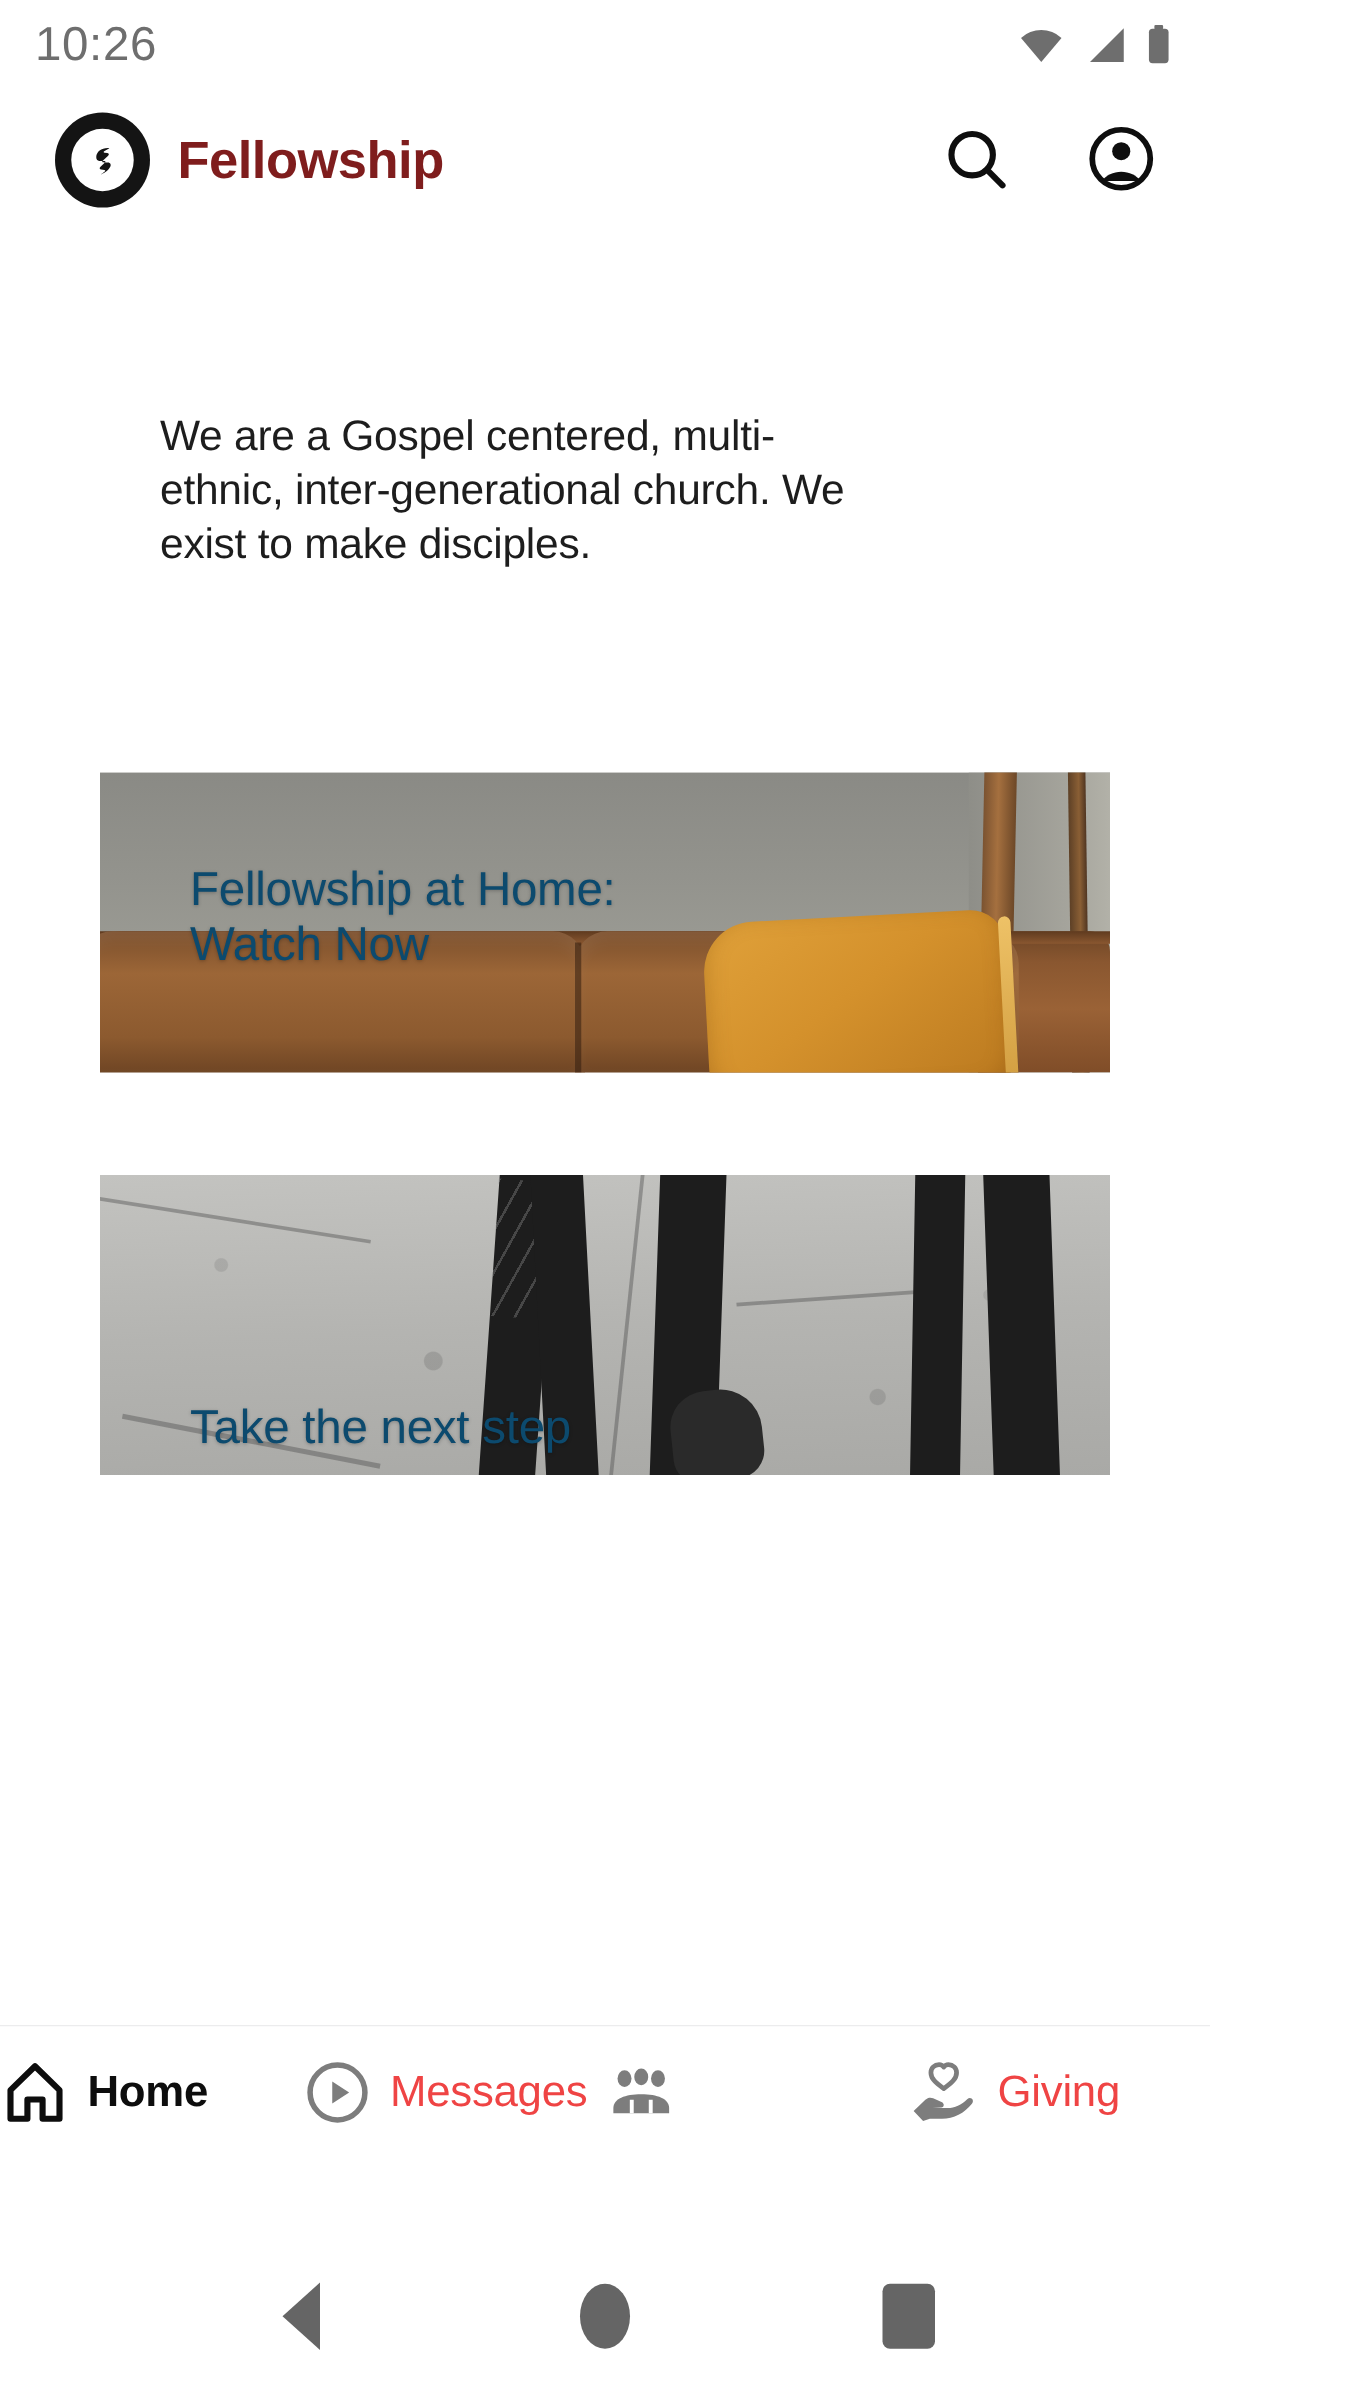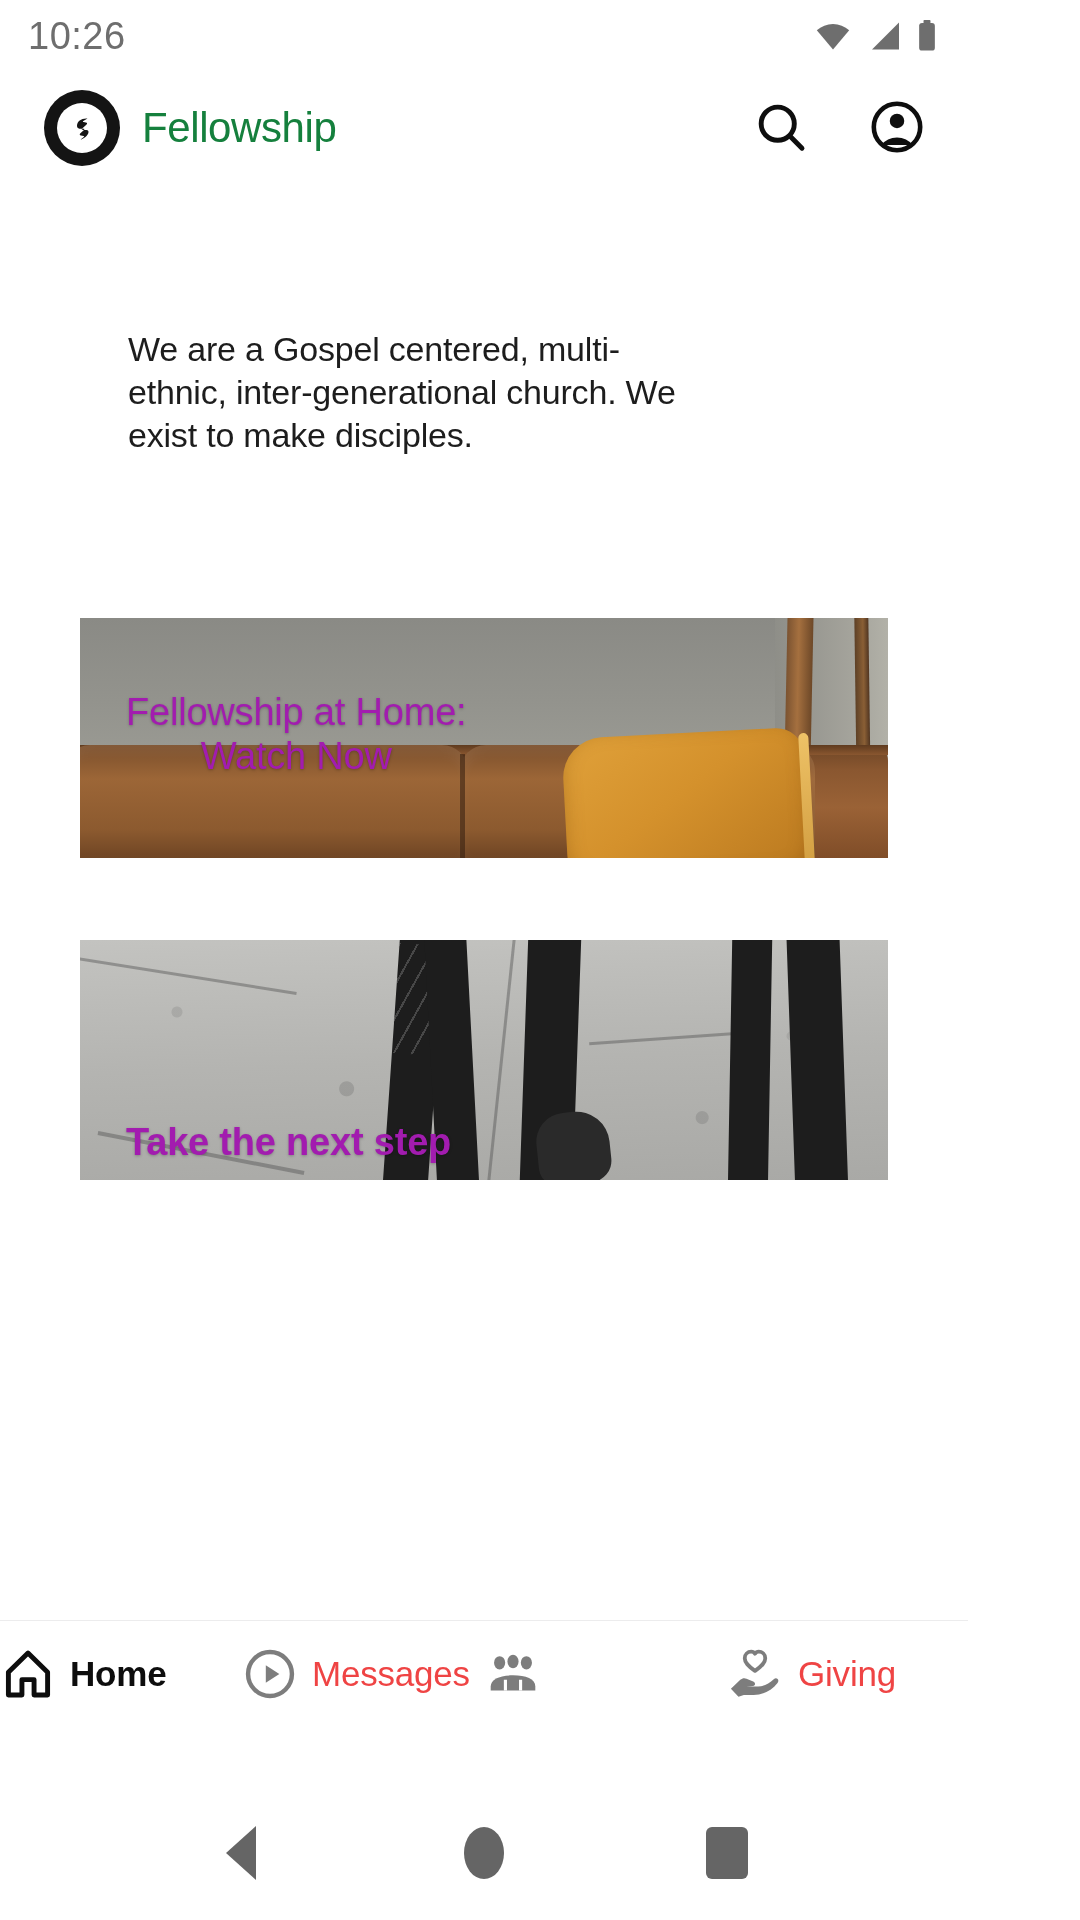--- a/index.html
+++ b/index.html
@@ -74,22 +74,22 @@
     width: 50px;
     height: 50px;
     border-radius: 50%;
     background: #ffffff;
     display: flex;
     align-items: center;
     justify-content: center;
   }
   .brand-name {
     font-size: 42px;
-    font-weight: normal;
-    color: #15803d;
+    font-weight: bold;
+    color: #7f1d1d;
     letter-spacing: -0.4px;
   }
   .header-actions {
     margin-left: auto;
     display: flex;
     align-items: center;
     gap: 50px;
   }
   .icon-btn {
     width: 66px;
@@ -136,32 +136,31 @@
     padding: 0 80px;
   }
   .card {
     position: relative;
     width: 100%;
     height: 240px;
     overflow: hidden;
     display: block;
     cursor: pointer;
   }
-  .card + .card { margin-top: 82px; font-weight: bold; }
+  .card + .card { margin-top: 82px; }
 
   .card-caption {
     position: absolute;
-    left: 46px;
+    left: 72px;
     z-index: 5;
-    color: #a21caf;
+    color: #0c4a6e;
     font-size: 38px;
     line-height: 1.18;
     letter-spacing: -0.2px;
     text-shadow: 0 1px 3px rgba(0,0,0,0.25);
-    text-align: center;
   }
   .card-1 .card-caption { top: 72px; }
   .card-2 .card-caption { top: 180px; }
 
   
   .scene-living { position: absolute; inset: 0; background: #8e8e89; }
   .wall {
     position: absolute; left: 0; top: 0; right: 0; height: 58%;
     background: linear-gradient(180deg, #8a8a85 0%, #93938d 60%, #9a9a93 100%);
   }

